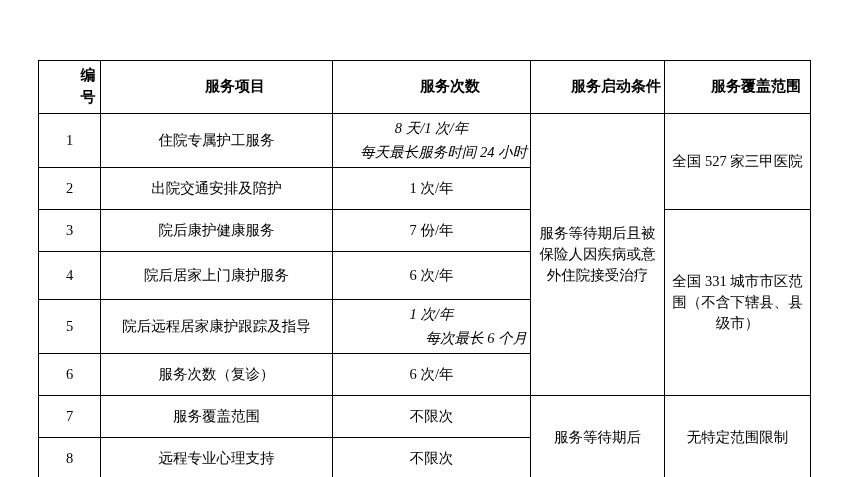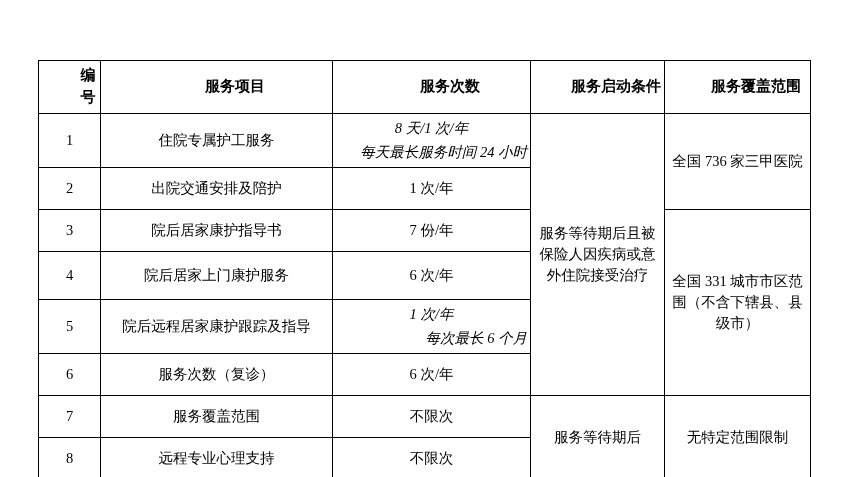--- a/index.html
+++ b/index.html
@@ -104,32 +104,32 @@
       </thead>
       <tbody>
         <tr class="r-tall">
           <td>1</td>
           <td>住院专属护工服务</td>
           <td class="two-line">
             <span>8 天/1 次/年</span>
             <span>每天最长服务时间 24 小时</span>
           </td>
           <td class="cond-cell" rowspan="6">服务等待期后且被保险人因疾病或意外住院接受治疗</td>
-          <td class="scope-cell" rowspan="2">全国 736 家三甲医院</td>
+          <td class="scope-cell" rowspan="2">全国 527 家三甲医院</td>
         </tr>
 
         <tr class="r-norm">
           <td>2</td>
           <td>出院交通安排及陪护</td>
           <td>1 次/年</td>
         </tr>
 
         <tr class="r-norm">
           <td>3</td>
-          <td>院后居家康护指导书</td>
+          <td>院后康护健康服务</td>
           <td>7 份/年</td>
           <td class="scope-cell" rowspan="4">全国 331 城市市区范围（不含下辖县、县级市）</td>
         </tr>
 
         <tr class="r-med">
           <td>4</td>
           <td>院后居家上门康护服务</td>
           <td>6 次/年</td>
         </tr>
 

